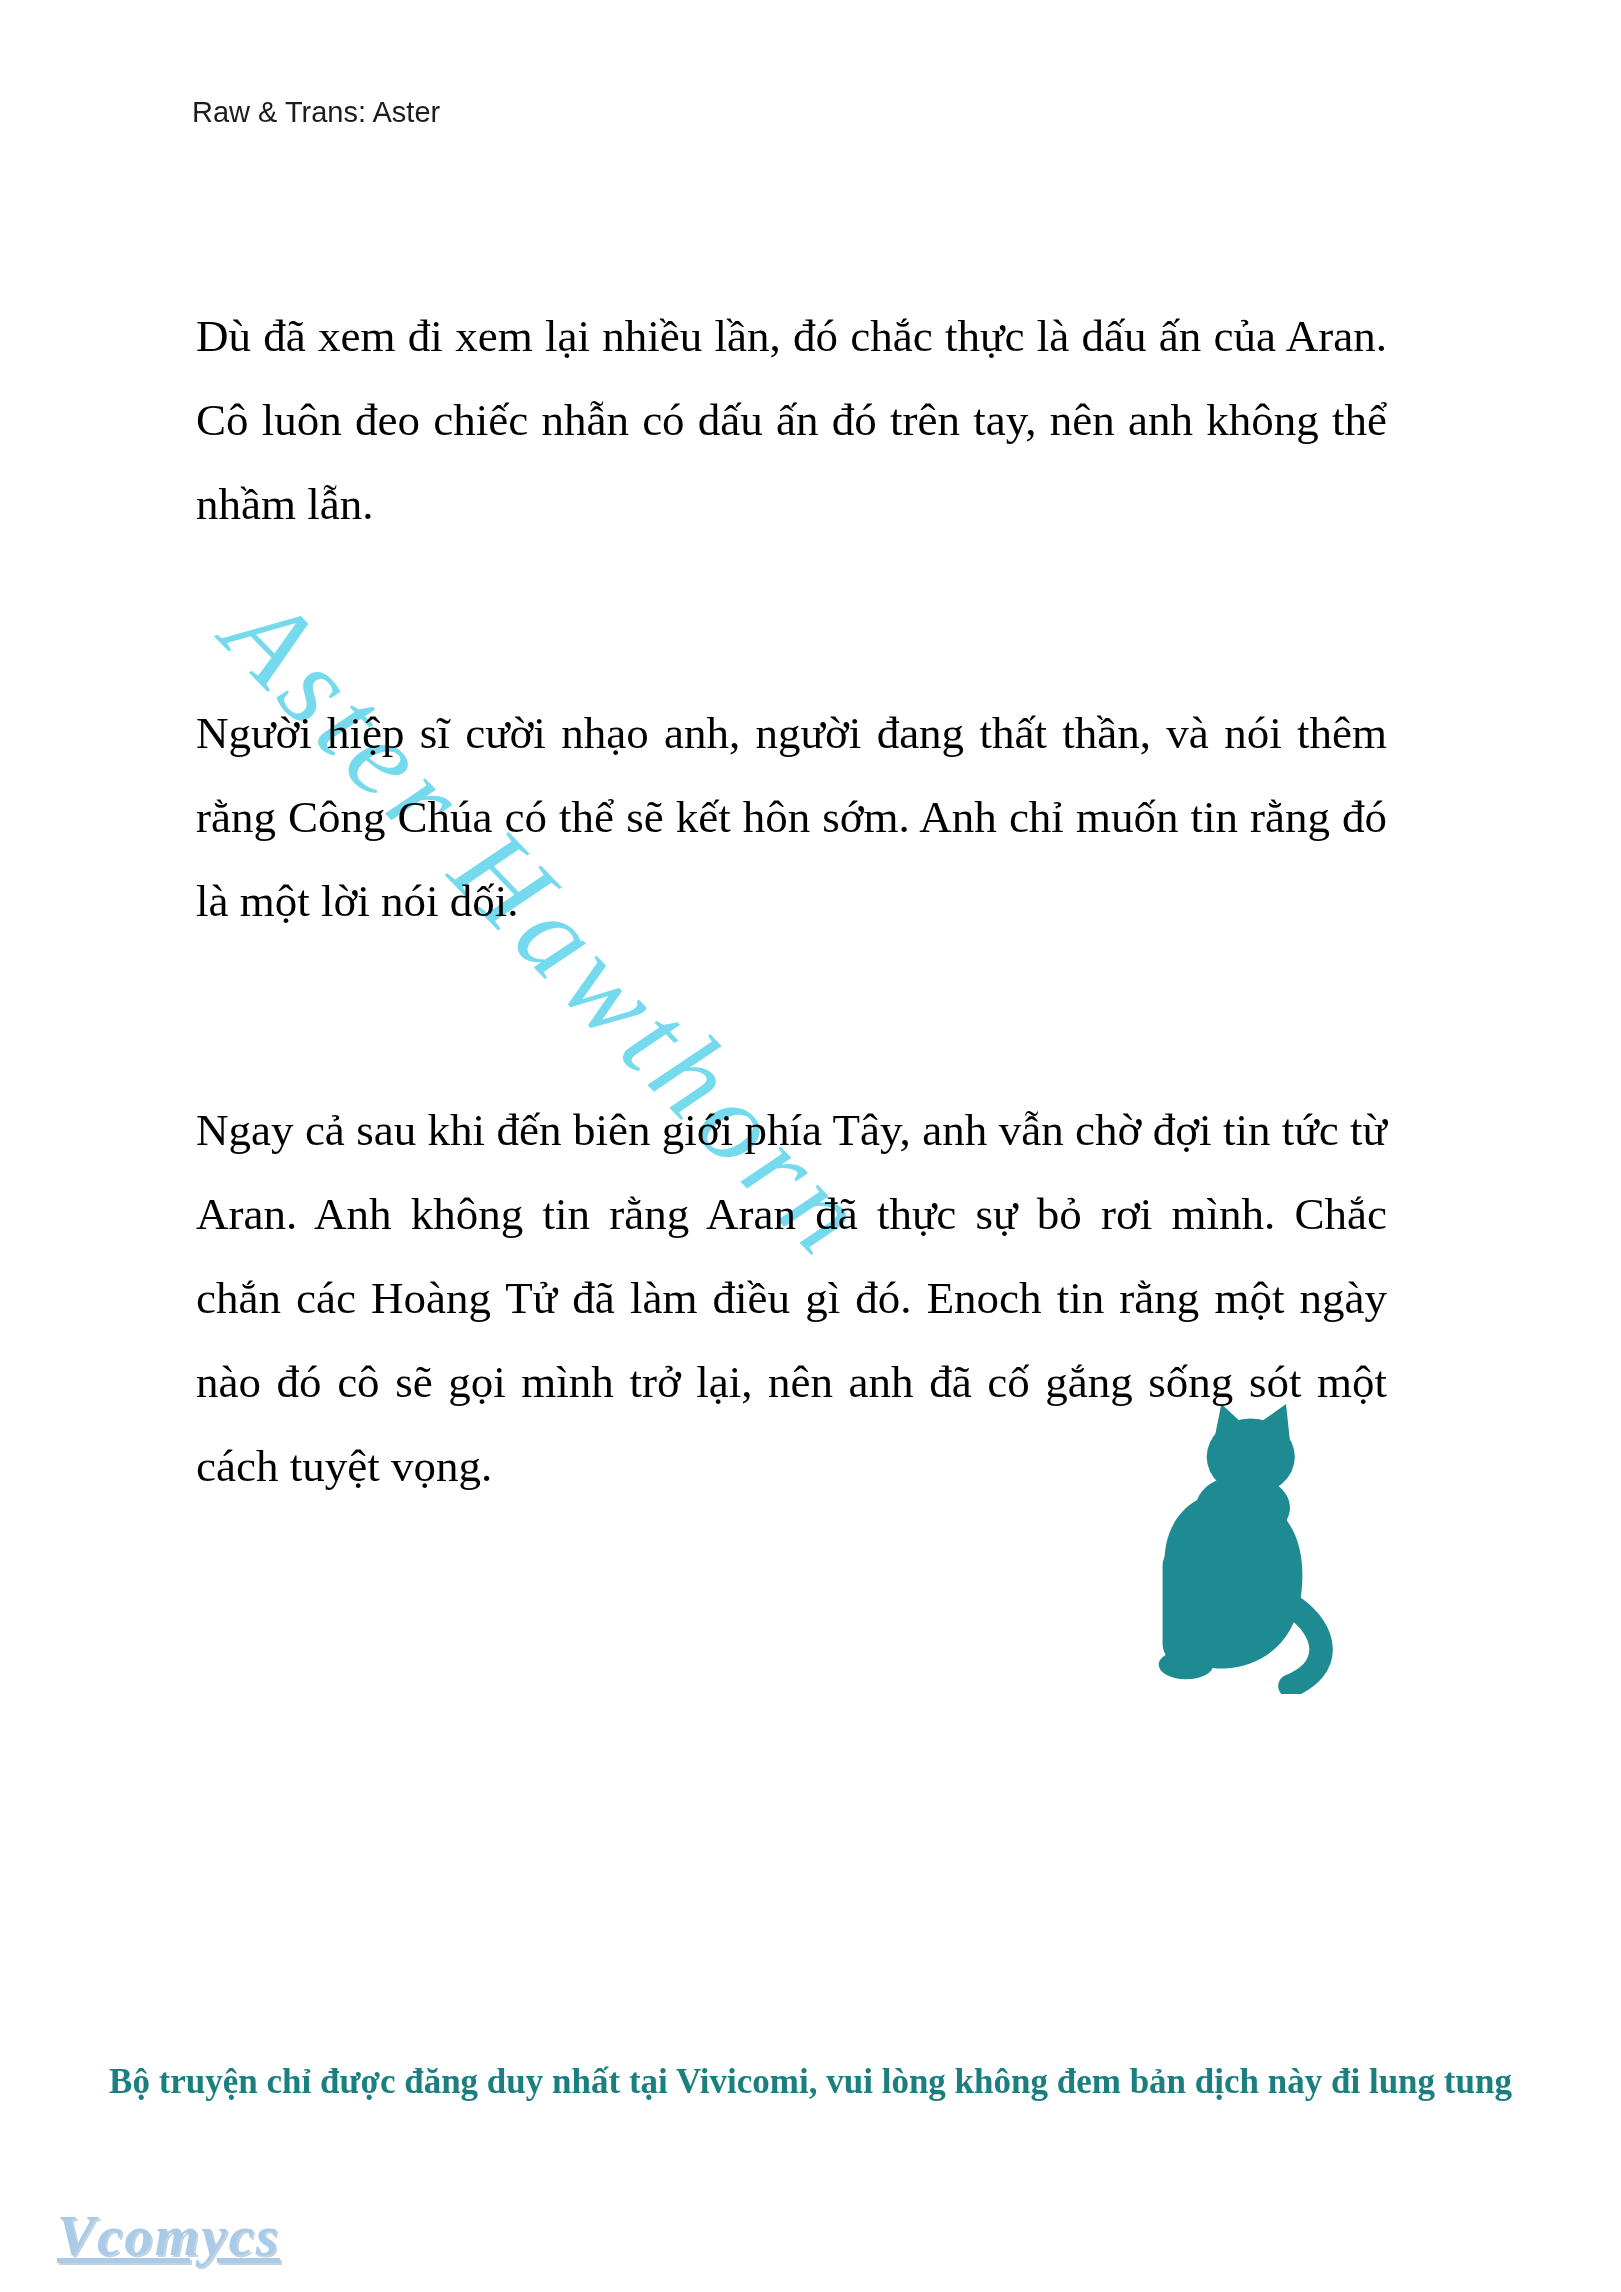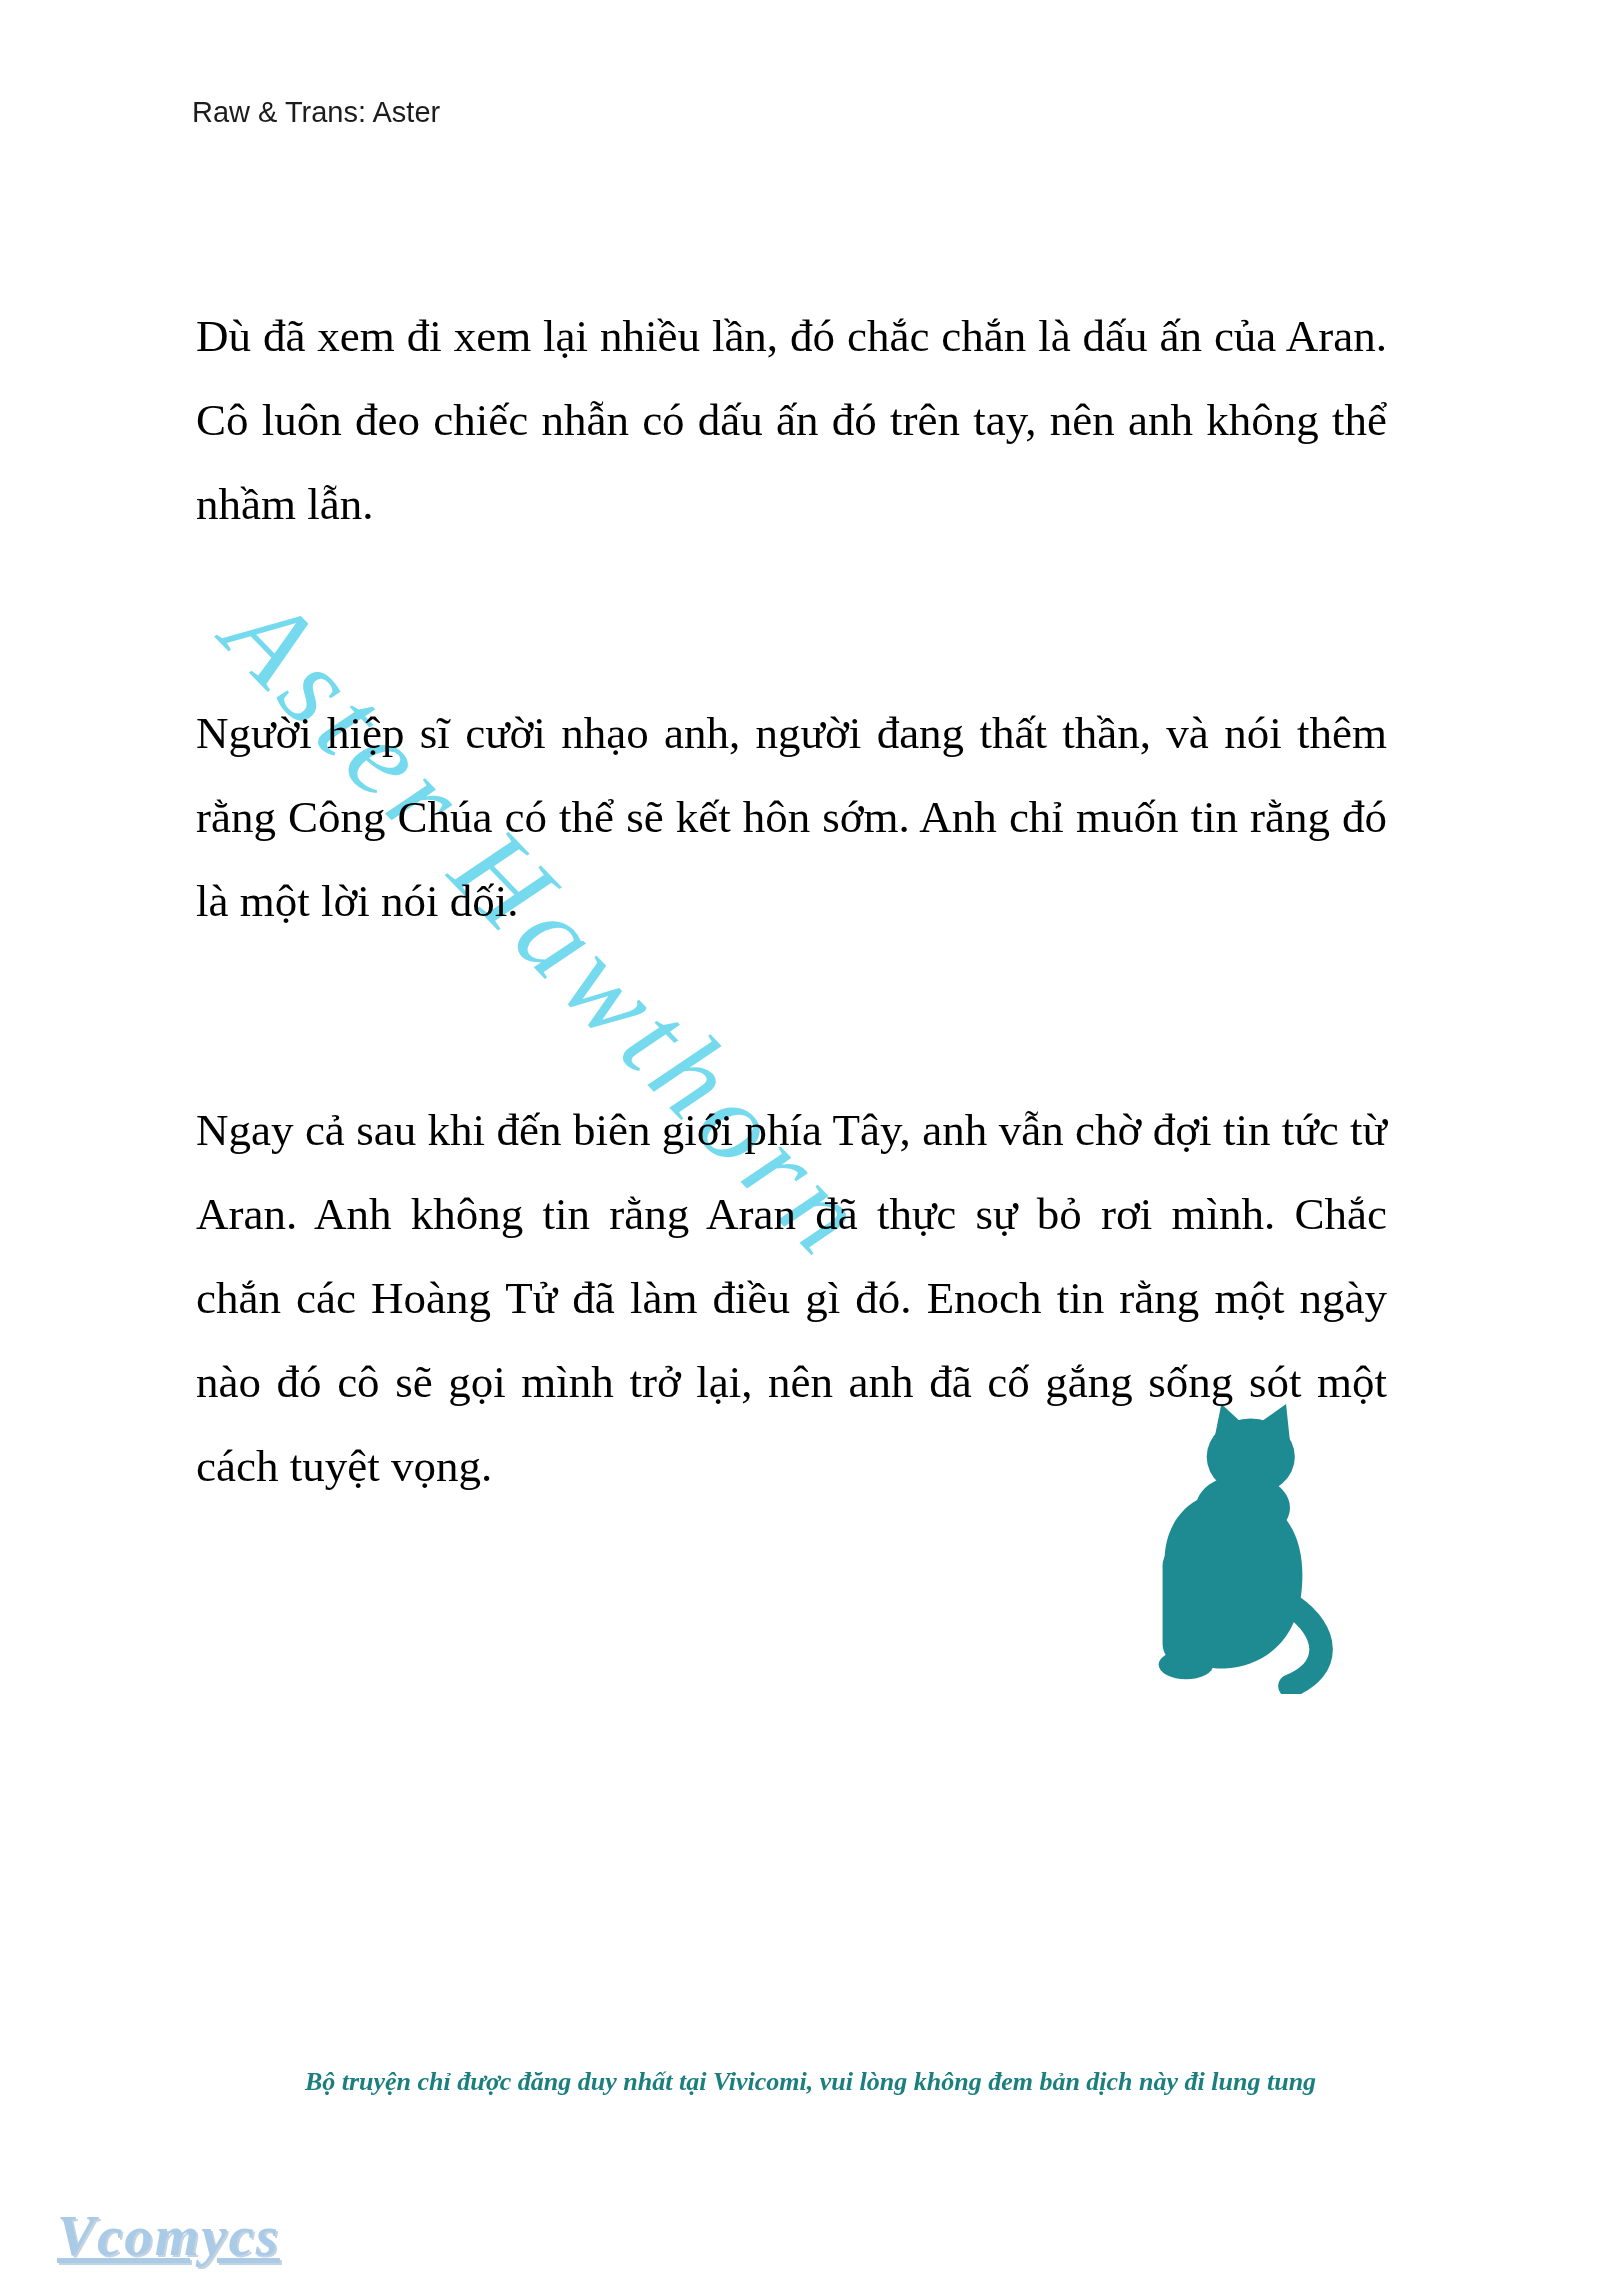--- a/index.html
+++ b/index.html
@@ -48,22 +48,21 @@
     left:1135px; top:1400px;
     width:208px; height:294px;
     z-index:1;
   }
   .footer {
     position:absolute;
     left:0; top:2056px;
     width:100%;
     text-align:center;
     font-weight:bold;
-    font-style:italic;
-    font-size:26px;
+    font-size:35px;
     line-height:52px;
     color:#1b7f7f;
     z-index:2;
   }
   .footer .fline { margin:0; }
   .logo {
     position:absolute;
     left:57px; top:2203px;
     font-size:57px;
     font-style:italic;
@@ -78,21 +77,21 @@
 </head>
 <body>
 
 <div class="page">
 
   <div class="credit">Raw &amp; Trans: Aster</div>
 
   <div class="watermark">Aster Hawthorn</div>
 
   <div class="content">
-    <p>Dù đã xem đi xem lại nhiều lần, đó chắc chắn là dấu ấn của Aran. Cô luôn đeo chiếc nhẫn có dấu ấn đó trên tay, nên anh không thể nhầm lẫn.</p>
+    <p>Dù đã xem đi xem lại nhiều lần, đó chắc thực là dấu ấn của Aran. Cô luôn đeo chiếc nhẫn có dấu ấn đó trên tay, nên anh không thể nhầm lẫn.</p>
     <p>Người hiệp sĩ cười nhạo anh, người đang thất thần, và nói thêm rằng Công Chúa có thể sẽ kết hôn sớm. Anh chỉ muốn tin rằng đó là một lời nói dối.</p>
     <p>Ngay cả sau khi đến biên giới phía Tây, anh vẫn chờ đợi tin tức từ Aran. Anh không tin rằng Aran đã thực sự bỏ rơi mình. Chắc chắn các Hoàng Tử đã làm điều gì đó. Enoch tin rằng một ngày nào đó cô sẽ gọi mình trở lại, nên anh đã cố gắng sống sót một cách tuyệt vọng.</p>
   </div>
 
   <svg class="cat" viewBox="0 0 212 300" aria-hidden="true">
     <g fill="#1e8b92">
 
       <polygon points="80,44 88,4 114,28"></polygon>
       <polygon points="126,24 154,4 158,42"></polygon>
 

